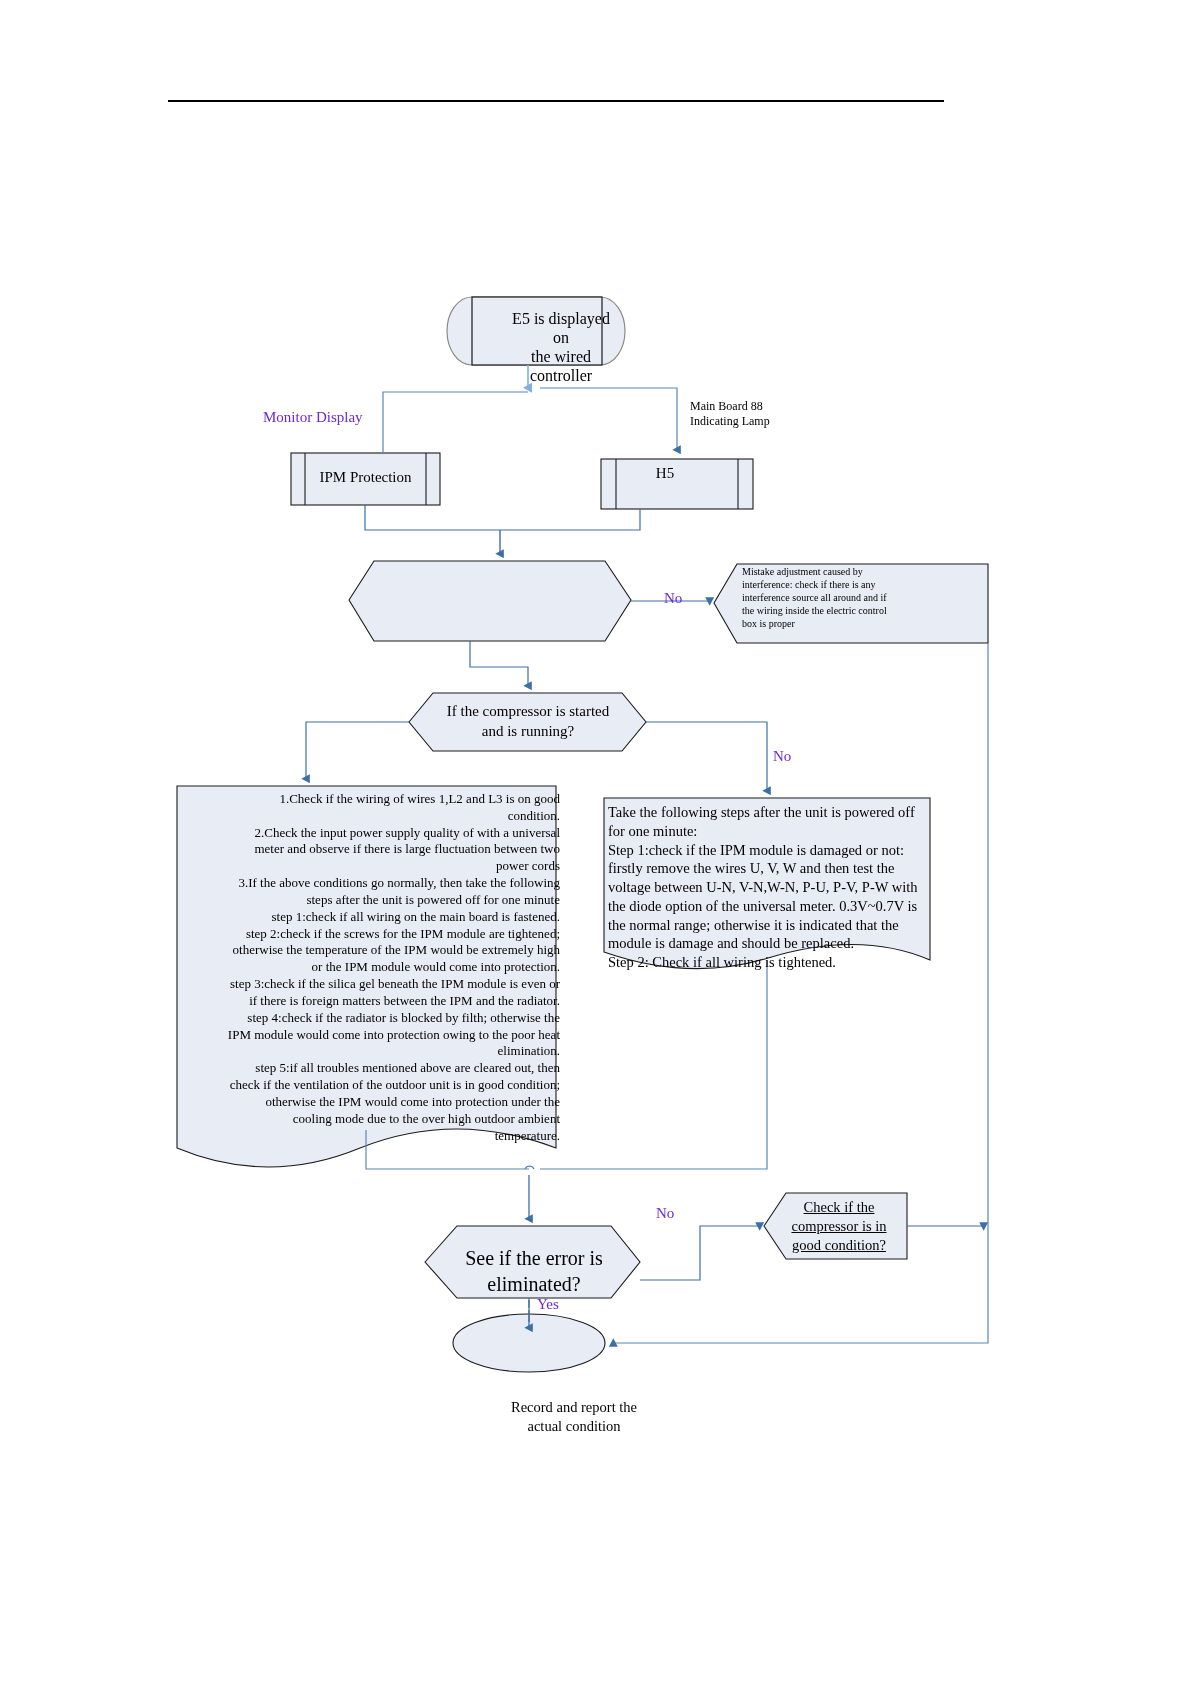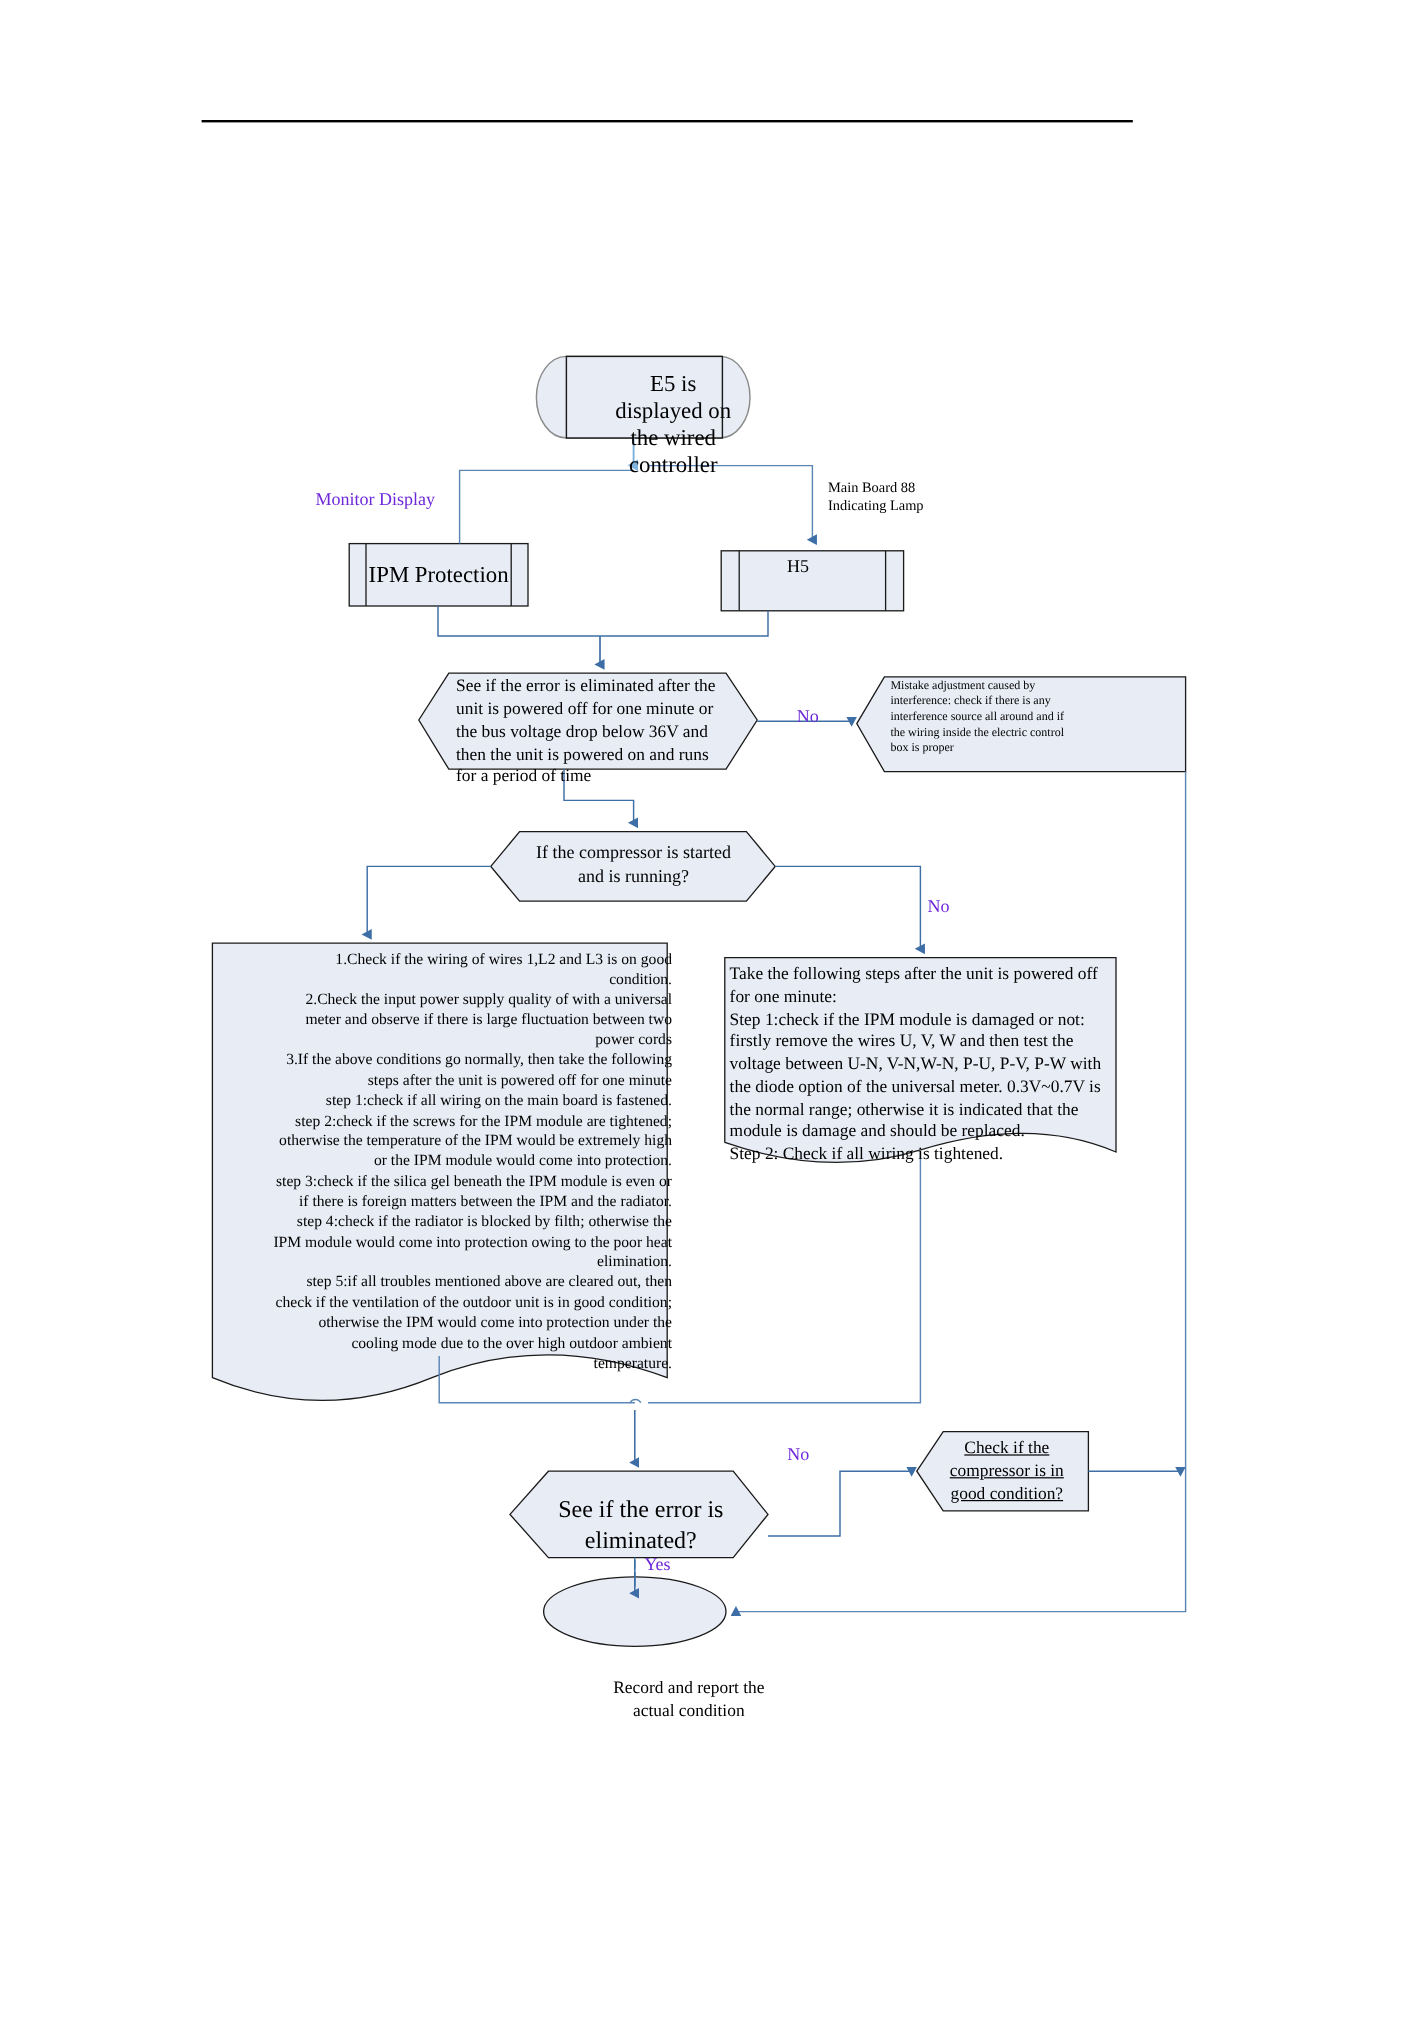--- a/index.html
+++ b/index.html
@@ -185,32 +185,27 @@
     <g>
       <path d="M988,643 L988,1343 L613,1343" stroke="#5b86b5" stroke-width="1.2" fill="none" marker-end="url(#arrDark)"></path>
     </g>
 
     <g>
       <path d="M907,1226 L984,1226" stroke="#3d6ea5" stroke-width="1.2" fill="none" marker-end="url(#arrDark)"></path>
     </g>
 
   </svg>
 
-  <div class="node-text t-center" style="left:472px; top:310px; width:142px; font-size:19px;padding-left:36px;">E5 is displayed on
+  <div class="node-text t-center" style="left:472px; top:310px; width:142px; font-size:16px;padding-left:36px;">E5 is displayed on
 the wired controller</div>
 
-  <div class="node-text t-center" style="left:305px; top:469px; width:121px; font-size:19px;">IPM Protection</div>
+  <div class="node-text t-center" style="left:305px; top:469px; width:121px; font-size:15px;">IPM Protection</div>
 
   <div class="node-text t-center" style="left:616px; top:465px; width:98px; font-size:15px;">H5</div>
 
-  <div class="node-text t-left" style="left:380px; top:563px; width:232px; font-size:14.5px; line-height:1.30;">See if the error is eliminated after the
-unit is powered off for one minute or
-the bus voltage drop below 36V and
-then the unit is powered on and runs
-for a period of time</div>
 
   <div class="node-text t-left" style="left:742px; top:565px; width:248px; font-size:10px; line-height:1.30;">Mistake adjustment caused by
 interference: check if there is any
 interference source all around and if
 the wiring inside the electric control
 box is proper</div>
 
   <div class="node-text t-center" style="left:433px; top:702px; width:190px; font-size:15px; line-height:1.30;">If the compressor is started
 and is running?</div>
 

